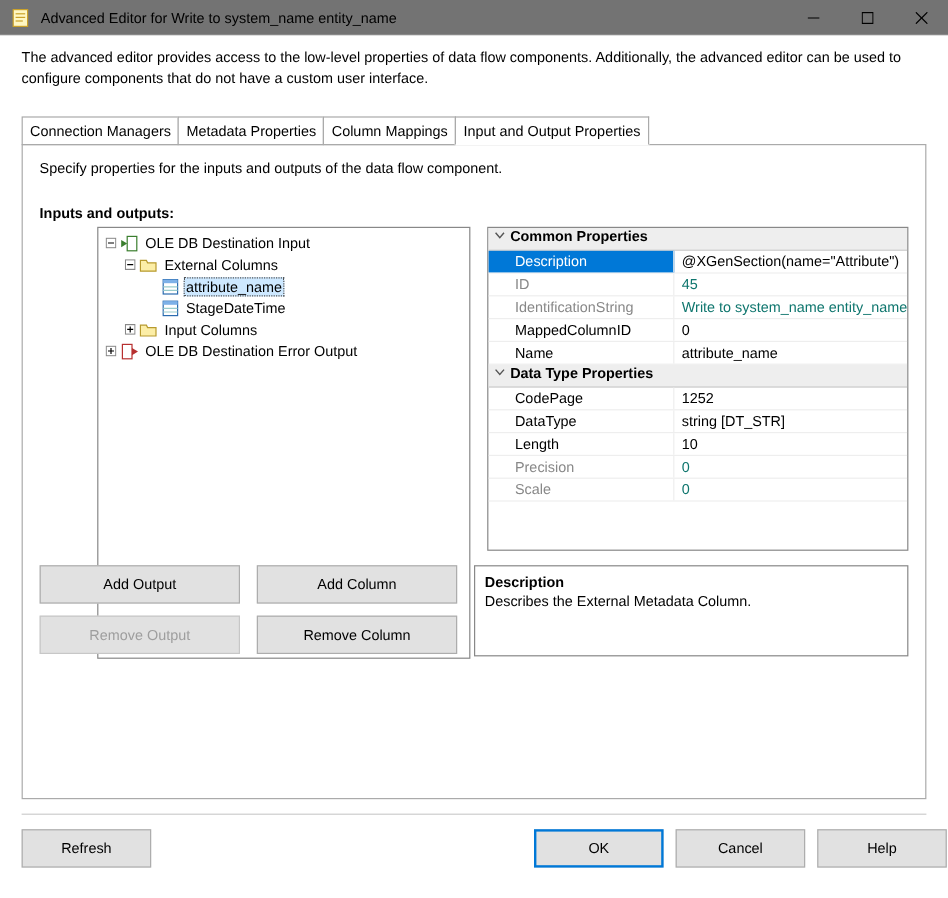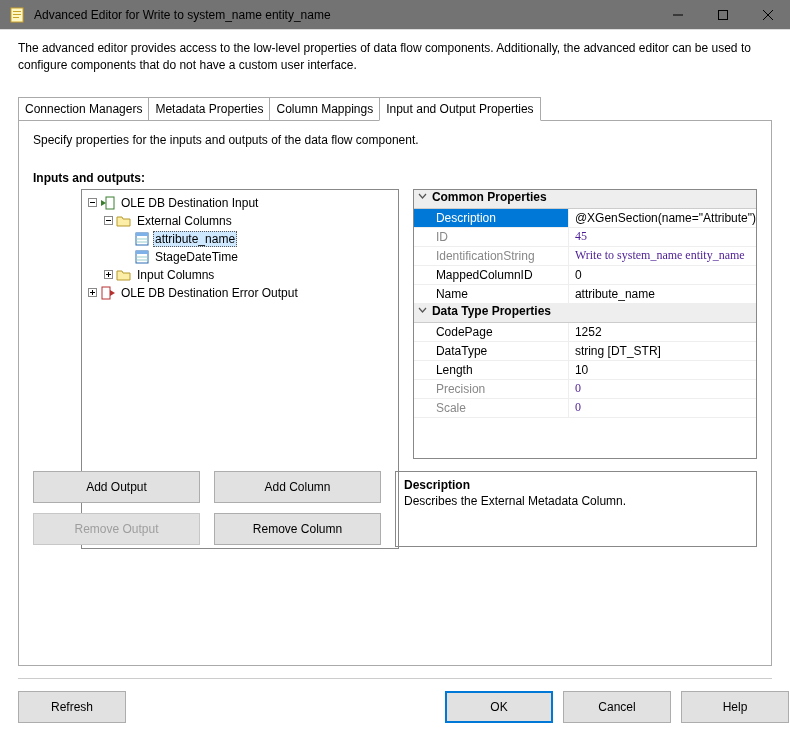--- a/index.html
+++ b/index.html
@@ -43,21 +43,21 @@
 
   
   .pg-cat { background: #eee; display: flex; height: 19px; border-bottom: 1px solid #ccc; }
   .pg-cat .chev { width: 18px; text-align: center; color: #555; }
   .pg-cat .catname { font-weight: bold; }
   .pg-row { display: flex; height: 19px; border-bottom: 1px solid #eee; }
   .pg-name { width: 155px; padding-left: 22px; border-right: 1px solid #eee; overflow: hidden; white-space: nowrap; text-overflow: clip; display: flex; align-items: center; }
   .pg-val { flex: 1; padding-left: 6px; overflow: hidden; white-space: nowrap; text-overflow: clip; display: flex; align-items: center; }
   .pg-row.selected .pg-name { background: #0078d7; color: #fff; }
   .pg-row.readonly .pg-name { color: #888; }
-  .pg-row.readonly .pg-val { color: #4c1d95; font-family: Liberation Serif, serif; }
+  .pg-row.readonly .pg-val { color: #0f766e; }
 
   
   .btnrow { display: flex; gap: 14px; margin-top: 12px; }
   .btnrow .col { flex: 1; display: flex; flex-direction: column; gap: 10px; }
   .btn { height: 32px; border: 1px solid #adadad; background: #e1e1e1; display: flex; align-items: center; justify-content: center; color: #000; }
   .btn.disabled { color: #9e9e9e; background: #e1e1e1; border-color: #c7c7c7; }
   .btn.primary { border: 2px solid #0078d7; background: #e1e1e1; }
 
   
   .descbox { border: 1px solid #888; margin-top: 12px; padding: 6px 8px; height: 76px; }

